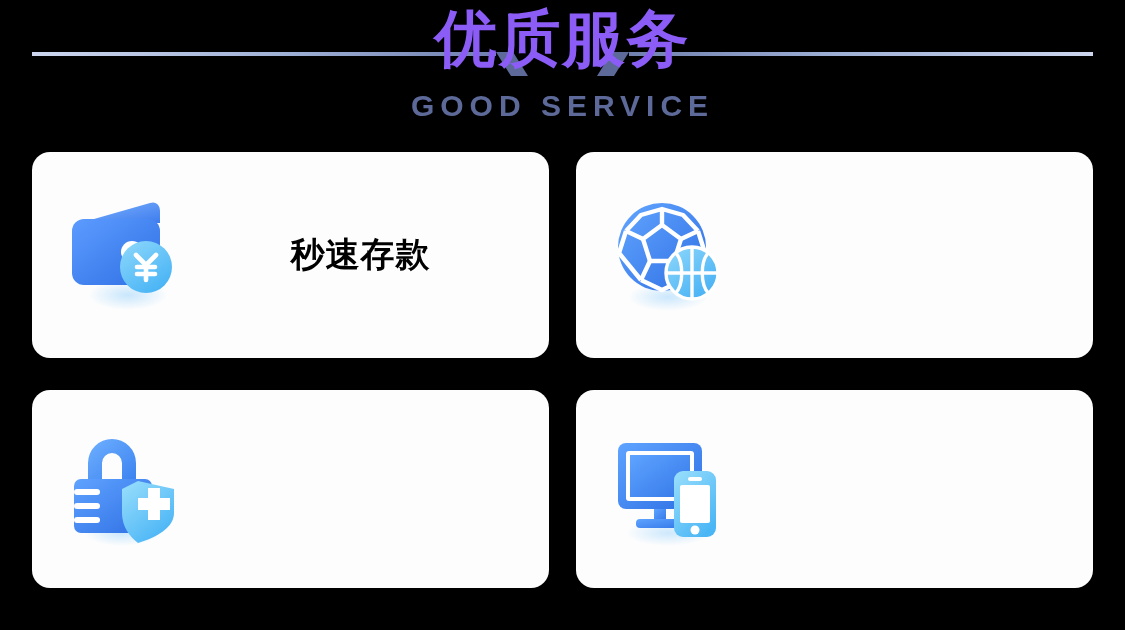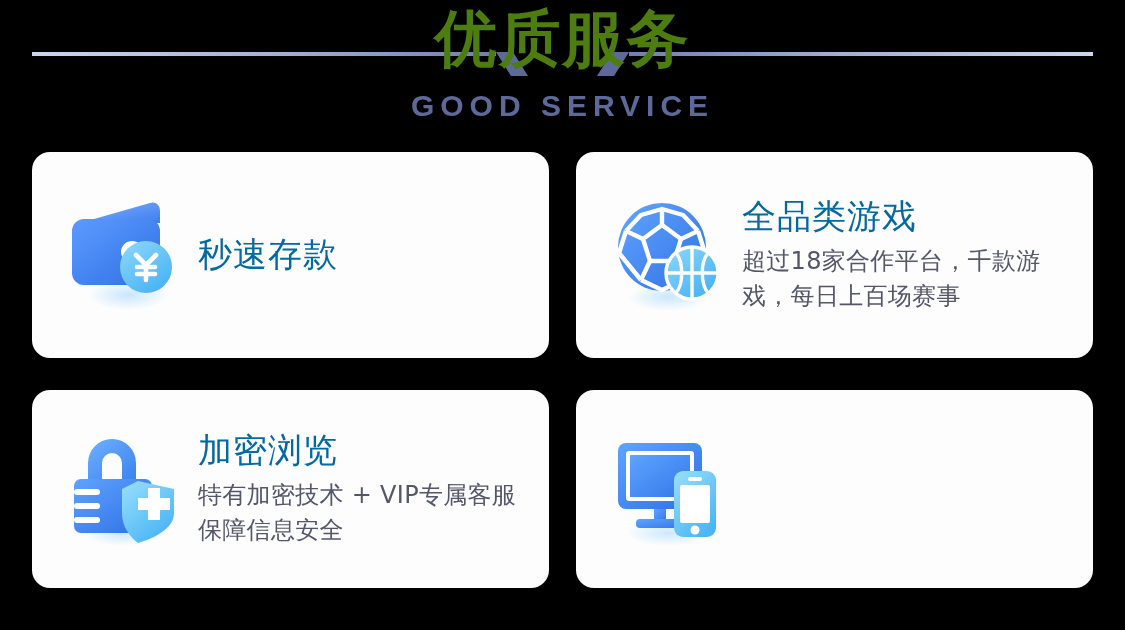--- a/index.html
+++ b/index.html
@@ -18,21 +18,21 @@
   .deco svg{ display:block; }
   .deco-left{ left:32px; }
   .deco-right{ right:32px; }
 
   .title-wrap{
     position:absolute; left:0; top:6px; width:1125px;
     text-align:center;
   }
   .main-title{
     font-size:62px; font-weight:bold; letter-spacing:2px;
-    color:#4d7c0f; line-height:1.08;
+    color:#8b5cf6; line-height:1.08;
     font-family:Liberation Serif, serif;
   }
   .sub-title{
     margin-top:16px;
     font-size:30px; font-weight:bold; letter-spacing:6px;
     color:#5d6a99;
     font-family:"Liberation Sans","DejaVu Sans",sans-serif;
   }
 
   
@@ -51,24 +51,25 @@
     padding:0 26px 0 34px;
     position:relative;
   }
   .icon-box{
     width:120px; height:120px; flex:0 0 120px;
     position:relative;
   }
   .icon-box svg{ display:block; width:120px; height:120px; }
   .card-text{ margin-left:12px; flex:1 1 auto; min-width:0; }
   .card-title{
-    font-size:34px; font-weight:normal; color:#0369a1;
+    font-size:34px; font-weight:bold; color:#000000;
     letter-spacing:1px; line-height:1.15;
     font-family:"DejaVu Sans","Liberation Sans",sans-serif;
     white-space:nowrap;
+    text-align:center;
   }
   .card-desc{
     margin-top:8px;
     font-size:24px; color:#55566a; line-height:1.42;
     letter-spacing:0.3px;
     font-family:"DejaVu Sans","Liberation Sans",sans-serif;
   }
   .card-desc.two-line{ max-width:345px; }
   .card-desc.two-line-wide{ max-width:350px; }
 </style>
@@ -187,24 +188,20 @@
         <circle cx="82" cy="78" r="26" fill="url(#s2)"></circle>
         <g fill="none" stroke="#ffffff" stroke-width="3.4">
           <circle cx="82" cy="78" r="26"></circle>
           <path d="M82 52 L82 104"></path>
           <path d="M56 78 L108 78"></path>
           <path d="M65 57 C74 66 74 90 65 99"></path>
           <path d="M99 57 C90 66 90 90 99 99"></path>
         </g>
       </svg>
     </div>
-    <div class="card-text">
-      <div class="card-title">全品类游戏</div>
-      <div class="card-desc two-line">超过18家合作平台，千款游戏，每日上百场赛事</div>
-    </div>
   </div>
 
   <div class="card">
     <div class="icon-box">
       <svg viewBox="0 0 120 120" xmlns="http://www.w3.org/2000/svg">
         <defs>
           <linearGradient id="l1" x1="0" y1="0" x2="1" y2="1">
             <stop offset="0" stop-color="#6fb0ff"></stop>
               <stop offset="1" stop-color="#3b82f0"></stop>
           </linearGradient>
@@ -225,24 +222,20 @@
         <path d="M22 52 L22 34 A24 24 0 0 1 70 34 L70 52 L56 52 L56 34 A10 10 0 0 0 36 34 L36 52 Z" fill="url(#l1)"></path>
         <rect x="8" y="50" width="78" height="54" rx="7" fill="url(#l2)"></rect>
         <g fill="#ffffff">
           <rect x="8" y="60" width="26" height="6" rx="3"></rect>
           <rect x="8" y="74" width="26" height="6" rx="3"></rect>
           <rect x="8" y="88" width="26" height="6" rx="3"></rect>
         </g>
         <path d="M72 52 L108 60 L108 84 C108 98 92 108 72 114 C64 108 56 98 56 84 L56 60 Z" fill="url(#l3)"></path>
         <path d="M77 73 h10 v-10 h12 v10 h10 v12 h-10 v10 h-12 v-10 h-10 z" transform="translate(-5,-4)" fill="#ffffff"></path>
       </svg>
-    </div>
-    <div class="card-text">
-      <div class="card-title">加密浏览</div>
-      <div class="card-desc two-line-wide">特有加密技术 + VIP专属客服保障信息安全</div>
     </div>
   </div>
 
   <div class="card">
     <div class="icon-box">
       <svg viewBox="0 0 120 120" xmlns="http://www.w3.org/2000/svg">
         <defs>
           <linearGradient id="m1" x1="0" y1="0" x2="1" y2="1">
             <stop offset="0" stop-color="#5ea4ff"></stop>
               <stop offset="1" stop-color="#2f6fe4"></stop>

